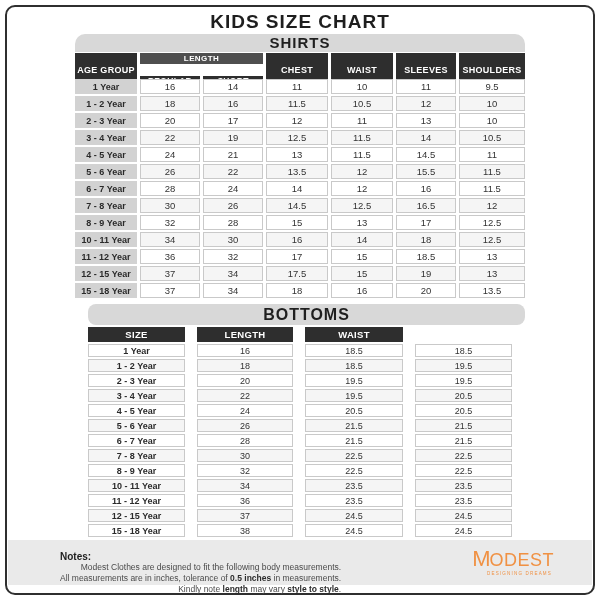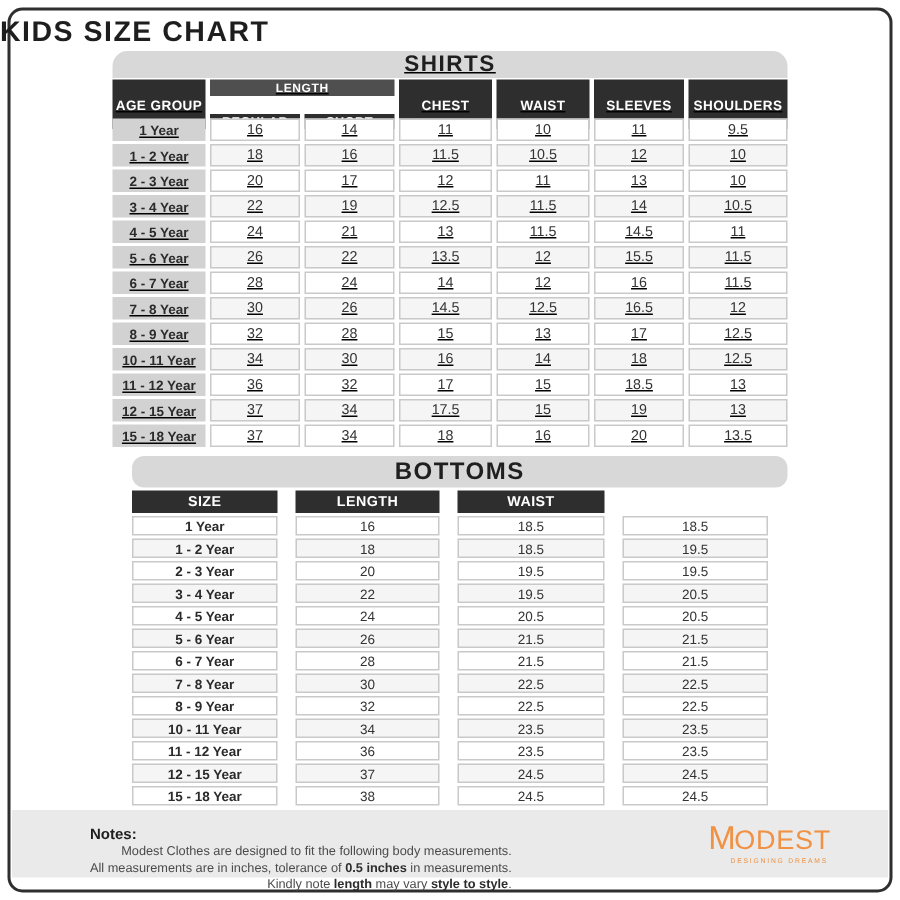--- a/index.html
+++ b/index.html
@@ -2,25 +2,25 @@
 <html><head>
 <meta charset="utf-8">
 <style>
   * { margin:0; padding:0; box-sizing:border-box; }
   html,body { width:600px; height:600px; background:#fff; font-family:"Liberation Sans", sans-serif; }
   body { position:relative; overflow:hidden; }
 
   .frame { position:absolute; left:5px; top:5px; right:5px; bottom:5px;
            border:2px solid #2f2f2f; border-radius:10px; pointer-events:none; }
 
-  .page-title { position:absolute; top:11px; left:0; width:600px; 
+  .page-title { position:absolute; top:11px; left:0; width:600px; text-align:center;
                 font-size:19px; font-weight:700; letter-spacing:1px; color:#1e1e1e; }
 
   
-  .shirts { position:absolute; left:75px; top:34px; width:450px;text-decoration:underline; }
+  .shirts { position:absolute; left:75px; top:34px; width:450px; }
   .band { background:#d8d8d8; text-align:center; font-weight:700; color:#1f1f1f; }
   .shirts .band { height:18px; line-height:18px; font-size:15px; letter-spacing:1px;
                   border-radius:10px 10px 0 0; }
 
   .shirts-header { margin-top:1px; display:grid;
                    grid-template-columns:62px 123px 62px 62px 60px 66px; column-gap:3px; height:24px; }
   .hcell { background:#2e2e2e; color:#fff; font-weight:700; font-size:9px; letter-spacing:.3px;
            display:flex; align-items:center; justify-content:center; }
   .length-group { display:flex; flex-direction:column; }
   .length-top { background:#4f4f4f; color:#fff; font-weight:700; font-size:8px; letter-spacing:.4px;

